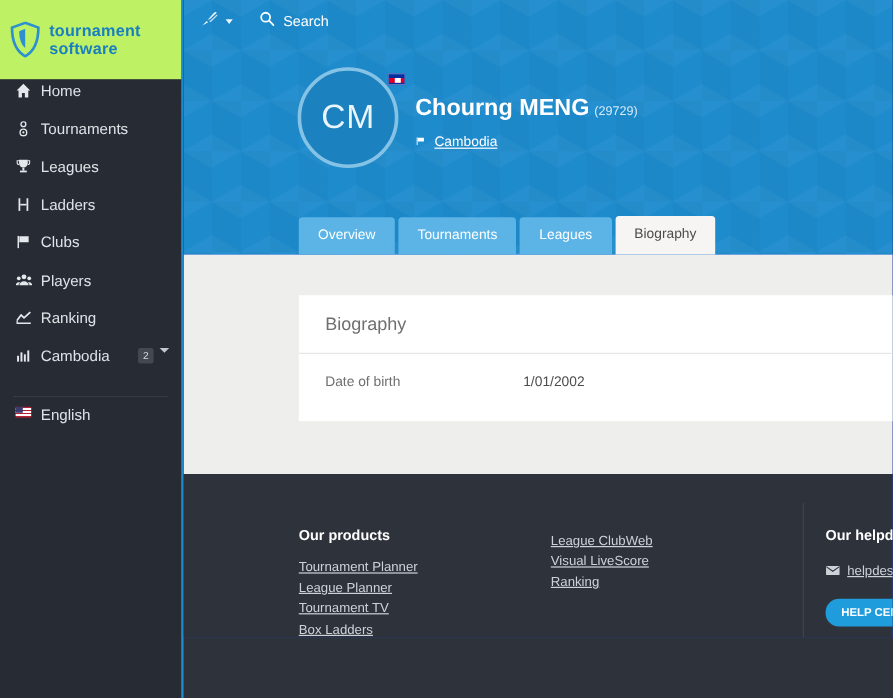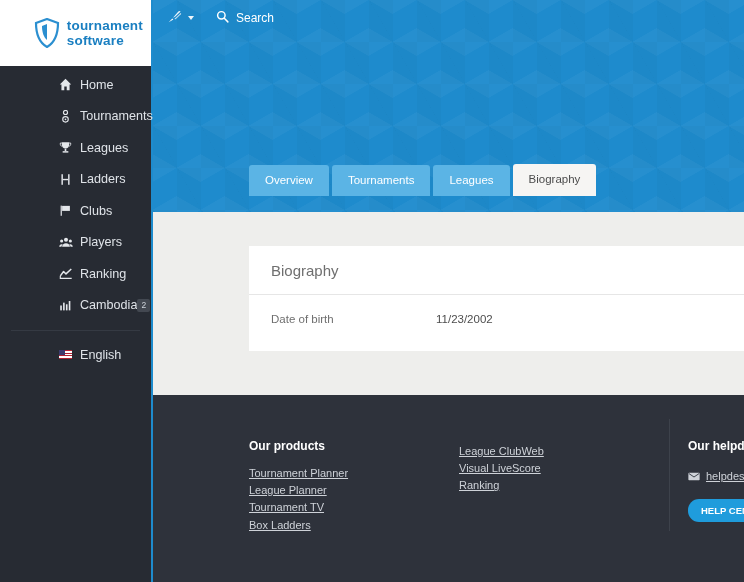--- a/index.html
+++ b/index.html
@@ -6,30 +6,30 @@
   html, body {
     width: 744px; height: 582px;
     font-family: "Liberation Sans", sans-serif;
     overflow: hidden; background: #2e323b;
   }
   .app { display: flex; width: 744px; height: 582px; }
 
   
   .sidebar { width: 153px; height: 582px; background: #272b33; flex: 0 0 153px;
              position: relative; border-right: 2px solid #1e8bcd; }
-  .logo-box { height: 66px; background: #ffffff; display: flex; align-items: center;
-              justify-content: flex-end; gap: 7px; padding: 0 8px; }
+  .logo-box { height: 66px; background: #bef264; display: flex; align-items: center;
+              justify-content: flex-start; gap: 7px; padding: 0 8px; }
   .shield { width: 26px; height: 30px; flex: 0 0 26px; }
   .logo-text { line-height: 1.12; }
   .logo-text .l1 { display: block; font-size: 13.5px; font-weight: bold; color: #1a7fc1; letter-spacing: .2px;}
   .logo-text .l2 { display: block; font-size: 13.5px; font-weight: bold; color: #1a7fc1; letter-spacing: .2px;}
 
   .nav { padding-top: 3px; }
-  .nav-item { display: flex; align-items: center; height: 31.5px; padding: 0 10px 0 13px;
-              color: #c7ccd4; font-size: 12.5px; text-decoration: none; position: relative; margin-left: 46px; }
+  .nav-item { display: flex; align-items: flex-start; height: 31.5px; padding: 0 10px 0 13px;
+              color: #c7ccd4; font-size: 12.5px; text-decoration: none; position: relative; }
   .nav-item .ico { width: 21px; flex: 0 0 21px; display: flex; align-items: center;
                    justify-content: flex-start; color: #e4e7eb; }
   .nav-item .lbl { flex: 1; color: #dfe3e8; font-size: 12.6px; }
   .nav-badge { background: #434851; color: #cfd4db; font-size: 8.5px; border-radius: 2px;
                padding: 1px 4px; margin-right: 5px; line-height: 1.3; }
   .caret-d { width: 0; height: 0; border-left: 4px solid transparent; border-right: 4px solid transparent;
              border-top: 4px solid #c3c8d0; }
   .nav-sep { height: 1px; background: #353a43; margin: 9px 11px 8px 11px; }
   .flag-us { width: 13px; height: 9px; display: inline-block; position: relative;
              background: linear-gradient(to bottom, #b22234 0 14%, #ffffff 14% 28%, #b22234 28% 42%,
@@ -69,21 +69,21 @@
   .flag-badge i { position: absolute; left: 0; right: 0; top: 2.6px; height: 4.4px; background: #e00025; display: block; }
   .flag-badge b { position: absolute; left: 5px; top: 3px; width: 5px; height: 4px; background: #fff; display: block; }
 
   .pinfo { margin-left: 14px; padding-top: 23px; }
   .pname { color: #ffffff; font-size: 19.5px; font-weight: bold; display: inline; }
   .pid { color: #d4ebf8; font-size: 10.5px; margin-left: 4px; }
   .pcountry { display: flex; align-items: center; gap: 6px; margin-top: 8px; }
   .pcountry a { color: #ffffff; font-size: 11.5px; text-decoration: underline; }
 
   
-  .tabs { position: absolute; left: 96px; bottom: 16px; display: flex; align-items: flex-end; gap: 3px; }
+  .tabs { position: absolute; left: 96px; bottom: 0; display: flex; align-items: flex-end; gap: 3px; }
   .tab { background: #5bb4e5; color: #ffffff; font-size: 11.5px; padding: 9px 16px 10px 16px;
          border-radius: 3px 3px 0 0; cursor: pointer; white-space: nowrap; }
   .tab.active { background: #f6f5f3; color: #4c4c4c; padding-bottom: 11px; }
 
   
   .content { padding: 34px 0 0 96px; height: 183px; background: #eeeeec; }
   .card { background: #ffffff; width: 100%; }
   .card-head { padding: 16px 22px 15px 22px; border-bottom: 1px solid #e6e6e6; }
   .card-head h2 { font-size: 15px; font-weight: normal; color: #6f6f6f; }
   .card-body { padding: 18px 22px 26px 22px; display: flex; }
@@ -247,37 +247,60 @@
           <span>
             <svg viewBox="0 0 16 16" width="13" height="13">
               <circle cx="6.6" cy="6.6" r="4.6" fill="none" stroke="#ffffff" stroke-width="1.8"></circle>
               <path d="M10.2 10.2 L14.6 14.6" stroke="#ffffff" stroke-width="1.8" stroke-linecap="round"></path>
             </svg>
           </span>
           <span class="search-lbl">Search</span>
         </div>
       </div>
 
+      <div class="profile">
+        <div class="avatar-wrap">
+          <div class="avatar">CM</div>
+          <div class="flag-badge">
+              <i></i>
+              <b></b>
+            </div>
+        </div>
+        <div class="pinfo">
+          <div>
+            <span class="pname">Chourng MENG</span><span class="pid">(29729)</span>
+          </div>
+          <div class="pcountry">
+            <span>
+              <svg viewBox="0 0 16 16" width="10" height="10">
+                <rect x="2" y="2.5" width="1.2" height="10" fill="#ffffff"></rect>
+                <path fill="#ffffff" d="M3.4 2.8h8.2v5H3.4z"></path>
+              </svg>
+            </span>
+            <a>Cambodia</a>
+          </div>
+        </div>
+      </div>
 
       <div class="tabs">
         <div class="tab">Overview</div>
         <div class="tab">Tournaments</div>
         <div class="tab">Leagues</div>
         <div class="tab active">Biography</div>
       </div>
     </section>
 
     <section class="content">
       <div class="card">
         <div class="card-head">
           <h2>Biography</h2>
         </div>
         <div class="card-body">
           <div class="row-label">Date of birth</div>
-          <div class="row-value">11/23/2002</div>
+          <div class="row-value">1/01/2002</div>
         </div>
       </div>
     </section>
 
     <footer class="footer">
       <div class="f-cols">
         <div class="f-left">
           <div class="f-col">
             <div class="f-title">Our products</div>
             <a class="f-link">Tournament Planner</a>

